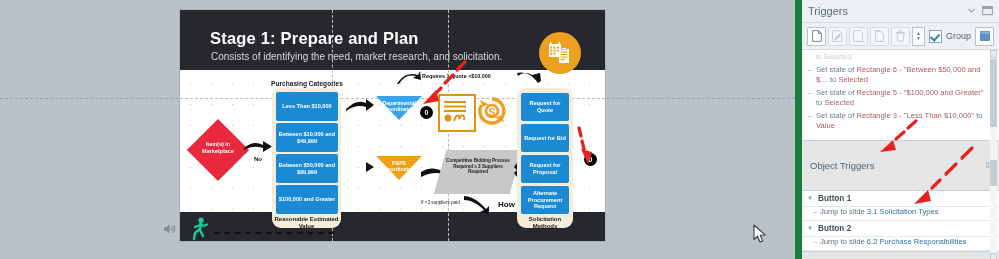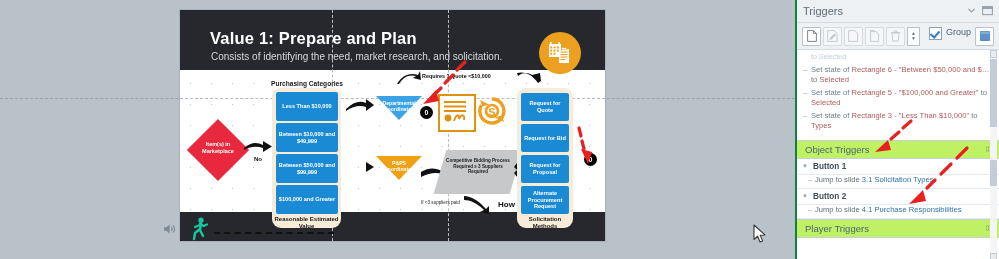--- a/index.html
+++ b/index.html
@@ -56,39 +56,39 @@
   #speaker{position:absolute;left:162px;top:222px;}
 
   
   .red-arrow{position:absolute;pointer-events:none;}
 
   
   #cursor{position:absolute;left:753px;top:224px;pointer-events:none;}
 
   
   #panel{position:absolute;left:795px;top:0;width:204px;height:259px;background:#eef1f4;
-         border-left:2px solid #15803d;box-sizing:border-box;font-size:8.4px;color:#4b5a67;}
+         border-left:7px solid #15803d;box-sizing:border-box;font-size:8.4px;color:#4b5a67;}
   #panel-head{height:22px;display:flex;align-items:center;padding:0 6px;background:#eef1f4;border-bottom:1px solid #d4dbe1;}
   #panel-title{font-size:11px;color:#5d6b78;flex:1;}
   .hdr-ico{margin-left:6px;opacity:.75;}
   #toolbar{height:26px;display:flex;align-items:center;padding:0 5px;background:#eef1f4;border-bottom:1px solid #d4dbe1;gap:2px;}
   .tbtn{width:17px;height:17px;border:1px solid #b8c2cb;background:#fdfdfe;border-radius:1px;display:flex;align-items:center;justify-content:center;}
   .tbtn.dis{opacity:.45;}
   .spin{width:11px;height:17px;border:1px solid #b8c2cb;background:#fdfdfe;display:flex;flex-direction:column;align-items:center;justify-content:center;font-size:5px;line-height:5px;color:#68757f;}
-  #grpwrap{margin-left:auto;display:flex;gap:4px;}
+  #grpwrap{margin-left:auto;display:flex;align-items:center;gap:4px;}
   .chk{width:11px;height:11px;border:1px solid #8fa0ae;background:#fff;position:relative;}
   .chk:after{content:"";position:absolute;left:2px;top:1px;width:4px;height:7px;border:solid #2a7fc4;border-width:0 2px 2px 0;transform:rotate(42deg);}
   #grplbl{font-size:9px;color:#55626e;}
 
   #list{background:#fff;position:relative;}
   .trg-row{padding:1px 8px 1px 14px;position:relative;color:#6d7d8a;font-size:7.6px;line-height:10.5px;}
   .trg-row .dash{position:absolute;left:6px;top:1px;color:#9aa7b2;}
   .kw{color:#b05a5a;}
-  .sect{background:#bef264;border-top:1px solid #c6d1da;border-bottom:1px solid #c6d1da;
-        padding:3px 8px;font-size:9.5px;color:#4e6273;display:flex;align-items:center;}
+  .sect{background:#e5e5e5;border-top:1px solid #c6d1da;border-bottom:1px solid #c6d1da;
+        padding:19px 8px;font-size:9.5px;color:#4e6273;display:flex;align-items:center;}
   .sect .sq{margin-left:auto;opacity:.6;font-size:8px;}
   .objrow{background:#fff;border-bottom:1px solid #e5eaee;padding:3px 8px 3px 16px;position:relative;
           font-size:8.2px;font-weight:bold;color:#3f4e5c;}
   .objrow .caret{position:absolute;left:5px;top:4px;color:#8fa0ae;font-size:6px;}
   .evrow{background:#fff;padding:3px 8px 2px 12px;font-size:7.8px;color:#5f6f7d;border-bottom:0;}
   .actrow{background:#fff;padding:0 8px 4px 18px;font-size:7.6px;color:#5f6f7d;position:relative;border-bottom:1px solid #e5eaee;}
   .actrow .dash{position:absolute;left:11px;top:0;color:#9aa7b2;}
   .lnk{color:#2f73a8;}
   .scroll-track{position:absolute;right:2px;top:0;width:7px;background:#f3f5f7;}
   .scroll-thumb{position:absolute;right:2px;width:7px;background:#c2cdd6;border-radius:1px;}
@@ -102,21 +102,21 @@
 
   <div id="slide">
     <div class="dotgrid"></div>
     <div class="slide-band" id="band-top"></div>
     <div class="slide-band" id="band-bot"></div>
 
     <div class="slide-guide-h" style="top:88px"></div>
     <div class="slide-guide-v" style="left:152px"></div>
     <div class="slide-guide-v" style="left:268px"></div>
 
-    <div id="stage-title">Value 1:   Prepare and Plan</div>
+    <div id="stage-title">Stage 1:   Prepare and Plan</div>
     <div id="stage-sub">Consists of identifying the need, market research, and solicitation.</div>
 
     <div id="hdr-badge">
       <svg width="24" height="24" viewBox="0 0 24 24">
         <rect x="1" y="3" width="12" height="13" fill="#fff"></rect>
         <rect x="2.2" y="5.5" width="2" height="2" fill="#eda01f"></rect>
         <rect x="5.5" y="5.5" width="2" height="2" fill="#eda01f"></rect>
         <rect x="8.8" y="5.5" width="2" height="2" fill="#eda01f"></rect>
         <rect x="2.2" y="8.6" width="2" height="2" fill="#eda01f"></rect>
         <rect x="5.5" y="8.6" width="2" height="2" fill="#eda01f"></rect>
@@ -338,21 +338,21 @@
     <div class="trg-row">
       <span class="dash">–</span>
       <span>Set state of </span><span class="kw">Rectangle 6 - "Between $50,000 and $…</span><span> to </span><span class="kw">Selected</span>
     </div>
     <div class="trg-row">
       <span class="dash">–</span>
       <span>Set state of </span><span class="kw">Rectangle 5 - "$100,000 and Greater"</span><span> to </span><span class="kw">Selected</span>
     </div>
     <div class="trg-row">
       <span class="dash">–</span>
-      <span>Set state of </span><span class="kw">Rectangle 3 - "Less Than $10,000"</span><span> to </span><span class="kw">Types</span>
+      <span>Set state of </span><span class="kw">Rectangle 3 - "Less Than $10,000"</span><span> to </span><span class="kw">Value</span>
     </div>
 
     <div style="height:7px"></div>
 
     <div class="sect">
       <span>Object Triggers</span>
       <span class="sq">⇳</span>
     </div>
     <div class="objrow">
       <span class="caret">▼</span>
@@ -362,21 +362,21 @@
       <span class="dash">–</span>
       <span>Jump to slide </span><span class="lnk">3.1 Solicitation Types</span>
     </div>
 
     <div class="objrow">
       <span class="caret">▼</span>
       <span>Button 2</span>
     </div>
     <div class="actrow">
       <span class="dash">–</span>
-      <span>Jump to slide </span><span class="lnk">4.1 Purchase Responsibilities</span>
+      <span>Jump to slide </span><span class="lnk">6.2 Purchase Responsibilities</span>
     </div>
 
     <div class="sect">
       <span>Player Triggers</span>
       <span class="sq">⇳</span>
     </div>
 
     <div class="scroll-track" style="top:0;height:211px"></div>
     <div class="sbtn" style="top:0"></div>
     <div class="scroll-thumb" style="top:9px;height:68px"></div>

